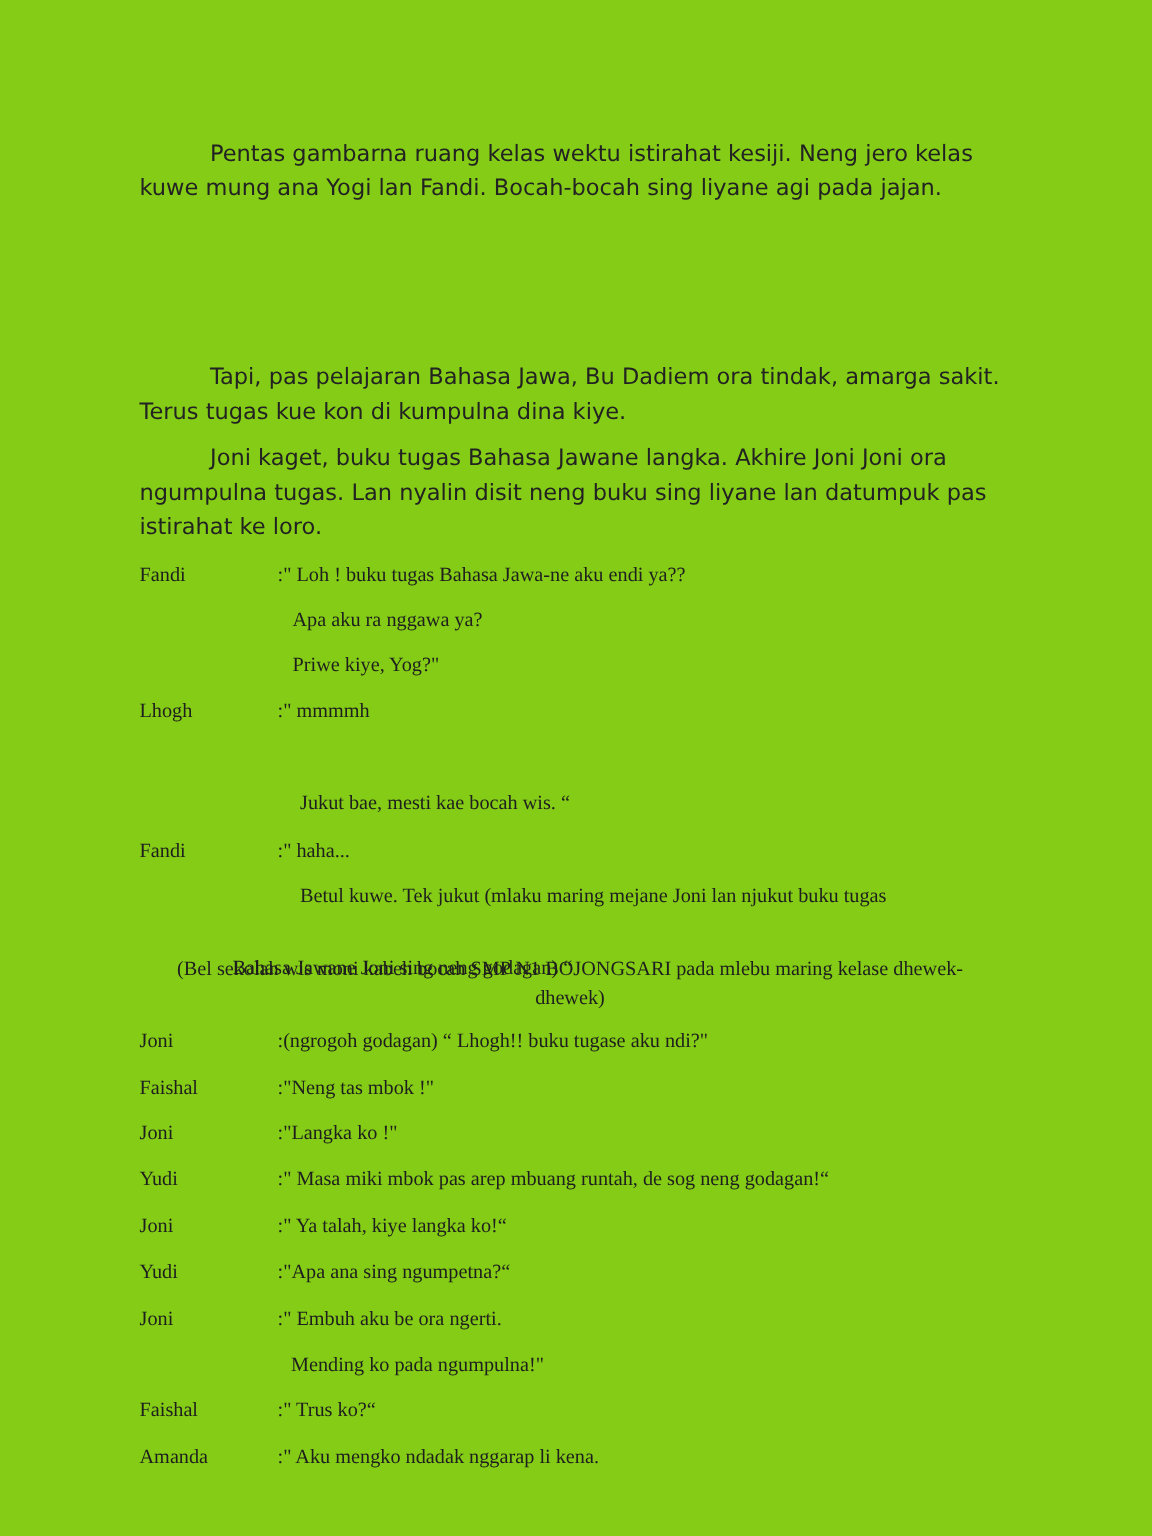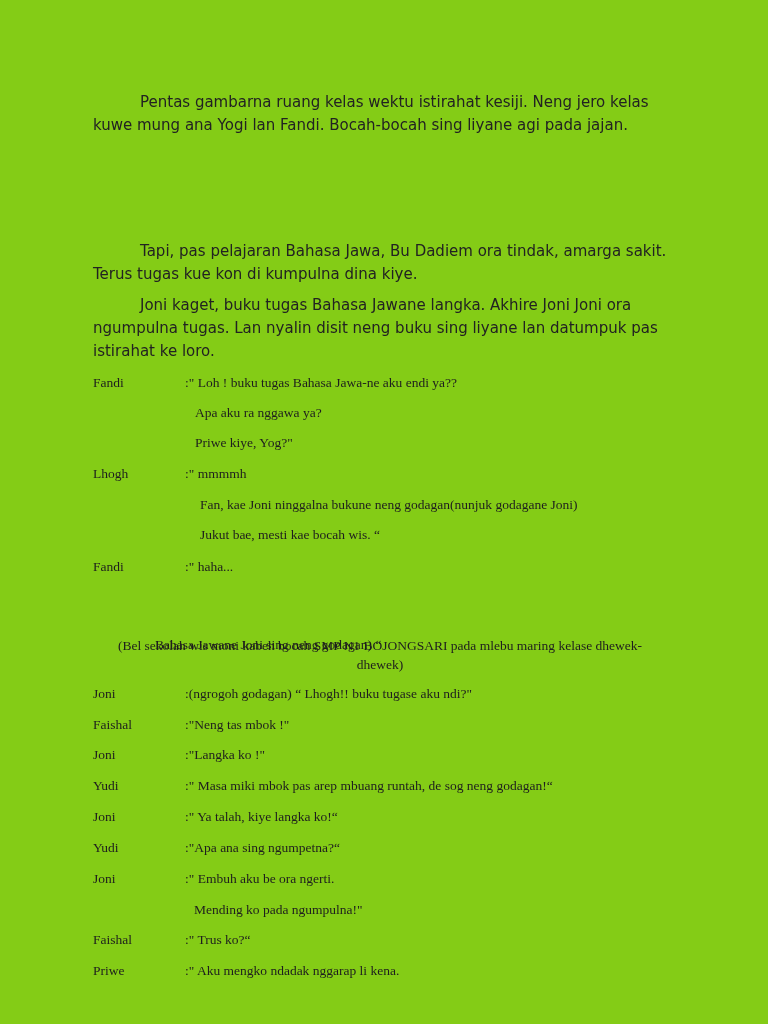--- a/index.html
+++ b/index.html
@@ -41,27 +41,27 @@
     <span class="name">Fandi</span>
     <span class="text">:" Loh ! buku tugas Bahasa Jawa-ne aku endi ya??</span>
   </div>
   <div class="cont" style="left:195px; top:404px;">Apa aku ra nggawa ya?</div>
   <div class="cont" style="left:195px; top:434px;">Priwe kiye, Yog?"</div>
 
   <div class="dlg" style="top:465px;">
     <span class="name">Lhogh</span>
     <span class="text">:" mmmmh</span>
   </div>
-  <div class="cont" style="left:200px; top:496px;">Fan, kae Joni ninggalna bukune neng godagan(nunjuk godagane Joni)</div>
   <div class="cont" style="left:200px; top:526px;">Jukut bae, mesti kae bocah wis. “</div>
 
   <div class="dlg" style="top:558px;">
     <span class="name">Fandi</span>
     <span class="text">:" haha...</span>
   </div>
+  <div class="cont" style="left:200px; top:588px;">Betul kuwe. Tek jukut (mlaku maring mejane Joni lan njukut buku tugas</div>
   <div class="cont" style="left:155px; top:636px;">Bahasa Jawane Joni sing neng godagan) “</div>
 
   <div class="stage" style="top:636px;">(Bel sekolah wis moni kabeh bocah SMP N1 BOJONGSARI pada mlebu maring kelase dhewek-dhewek)</div>
 
   <div class="dlg" style="top:685px;">
     <span class="name">Joni</span>
     <span class="text">:(ngrogoh godagan) “ Lhogh!! buku tugase aku ndi?"</span>
   </div>
   <div class="dlg" style="top:716px;">
     <span class="name">Faishal</span>
@@ -87,17 +87,17 @@
     <span class="name">Joni</span>
     <span class="text">:" Embuh aku be ora ngerti.</span>
   </div>
   <div class="cont" style="left:194px; top:901px;">Mending ko pada ngumpulna!"</div>
 
   <div class="dlg" style="top:931px;">
     <span class="name">Faishal</span>
     <span class="text">:" Trus ko?“</span>
   </div>
   <div class="dlg" style="top:962px;">
-    <span class="name">Priwe</span>
+    <span class="name">Amanda</span>
     <span class="text">:" Aku mengko ndadak nggarap li kena.</span>
   </div>
 
 </div>
 
 </body></html>

